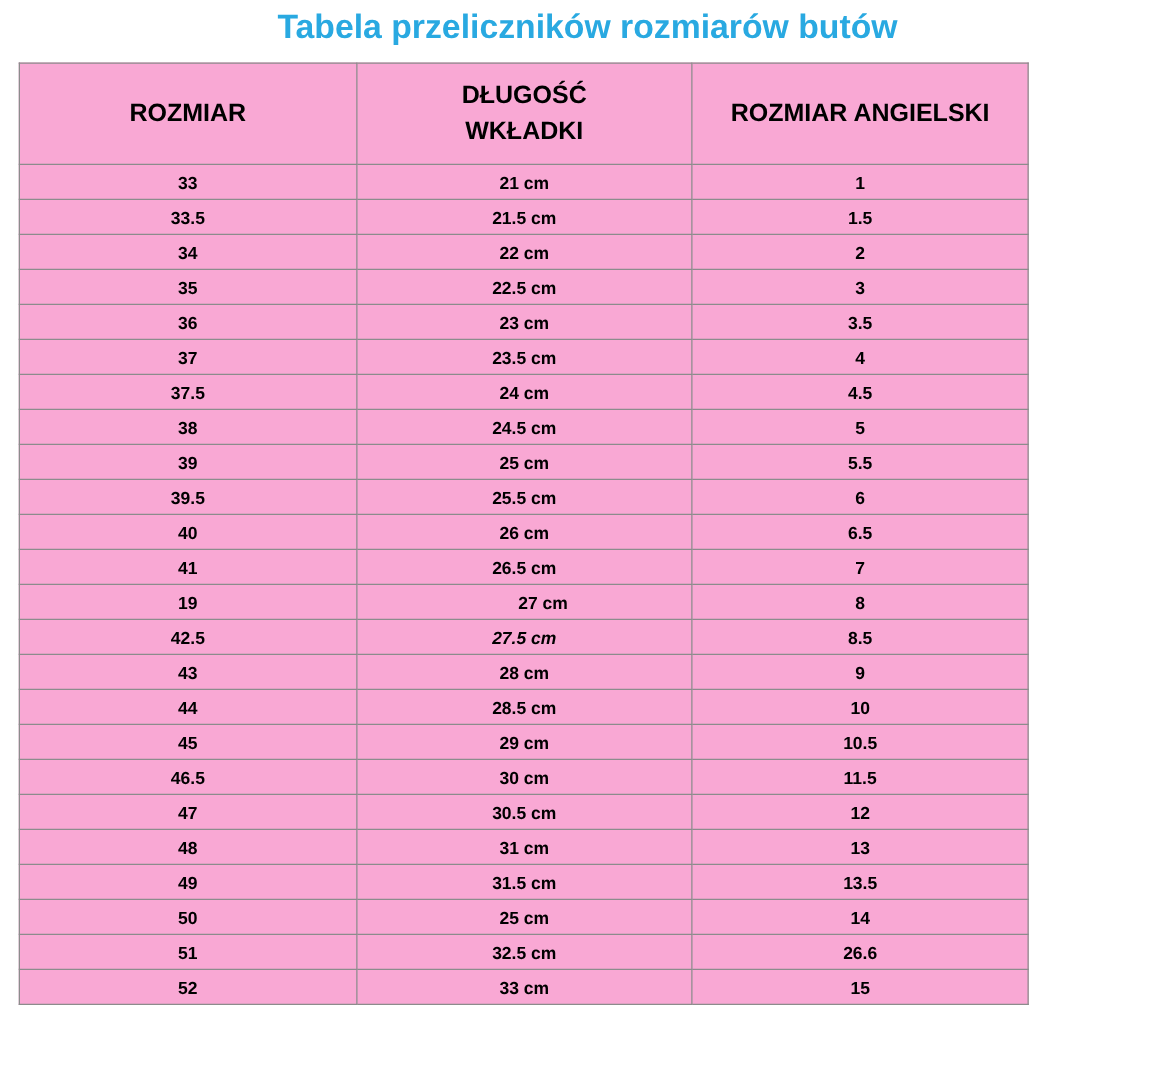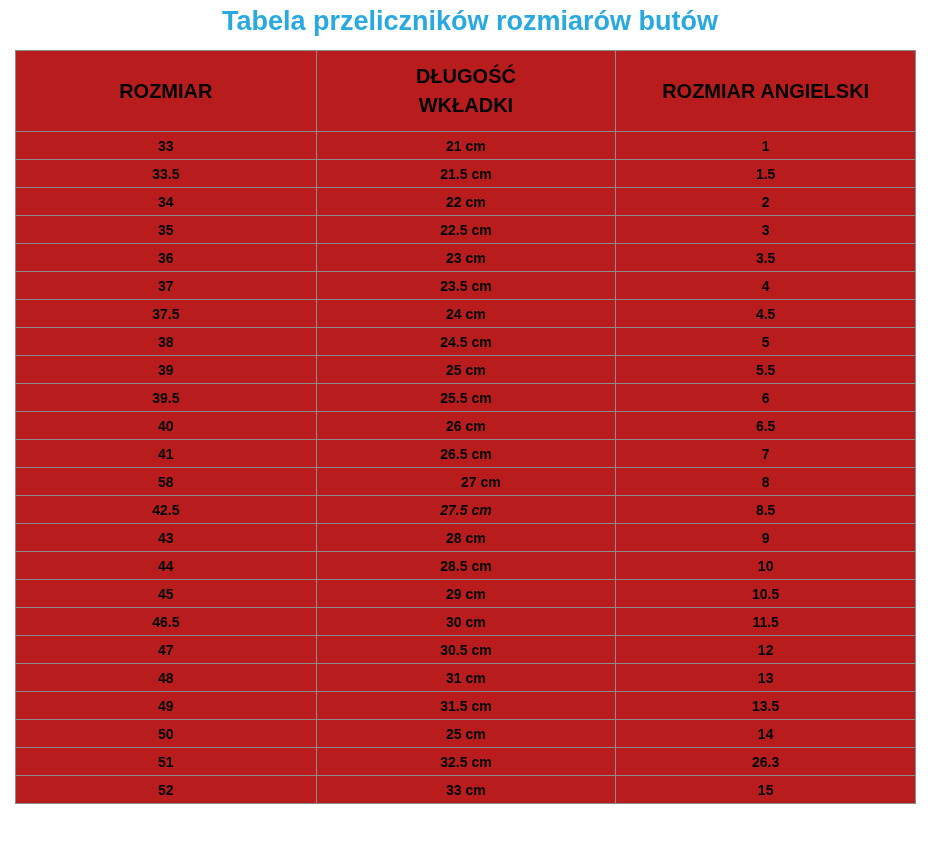--- a/index.html
+++ b/index.html
@@ -17,23 +17,23 @@
     margin: 0;
     padding: 6px 0 13px 0;
     text-align: center;
     font-size: 27px;
     font-weight: bold;
     letter-spacing: 0px;
   }
   table.size-table {
     border-collapse: collapse;
     table-layout: fixed;
-    width: 901px;
+    width: 808px;
     margin-left: 15px;
-    background: #b91c1c;
+    background: #f9a8d4;
   }
   table.size-table th,
   table.size-table td {
     border: 1px solid #8c8c8c;
     text-align: center;
     vertical-align: middle;
     font-weight: bold;
     color: #000000;
     padding: 0;
   }
@@ -125,21 +125,21 @@
         <td style="border-color: rgb(140, 140, 140);">40</td>
         <td style="border-color: rgb(140, 140, 140);">26 cm</td>
         <td style="border-color: rgb(140, 140, 140);">6.5</td>
       </tr>
       <tr>
         <td style="border-color: rgb(140, 140, 140);">41</td>
         <td style="border-color: rgb(140, 140, 140);">26.5 cm</td>
         <td style="border-color: rgb(140, 140, 140);">7</td>
       </tr>
       <tr>
-        <td style="border-color: rgb(140, 140, 140);">58</td>
+        <td style="border-color: rgb(140, 140, 140);">19</td>
         <td style="border-color: rgb(140, 140, 140); padding-left: 30px;">27 cm</td>
         <td style="border-color: rgb(140, 140, 140);">8</td>
       </tr>
       <tr>
         <td style="border-color: rgb(140, 140, 140);">42.5</td>
         <td style="border-color: rgb(140, 140, 140); font-style: italic;">27.5 cm</td>
         <td style="border-color: rgb(140, 140, 140);">8.5</td>
       </tr>
       <tr>
         <td style="border-color: rgb(140, 140, 140);">43</td>
@@ -177,21 +177,21 @@
         <td style="border-color: rgb(140, 140, 140);">13.5</td>
       </tr>
       <tr>
         <td style="border-color: rgb(140, 140, 140);">50</td>
         <td style="border-color: rgb(140, 140, 140);">25 cm</td>
         <td style="border-color: rgb(140, 140, 140);">14</td>
       </tr>
       <tr>
         <td style="border-color: rgb(140, 140, 140);">51</td>
         <td style="border-color: rgb(140, 140, 140);">32.5 cm</td>
-        <td style="border-color: rgb(140, 140, 140);">26.3</td>
+        <td style="border-color: rgb(140, 140, 140);">26.6</td>
       </tr>
       <tr>
         <td style="border-color: rgb(140, 140, 140);">52</td>
         <td style="border-color: rgb(140, 140, 140);">33 cm</td>
         <td style="border-color: rgb(140, 140, 140);">15</td>
       </tr>
     </tbody>
 </table>
 
 </body></html>

